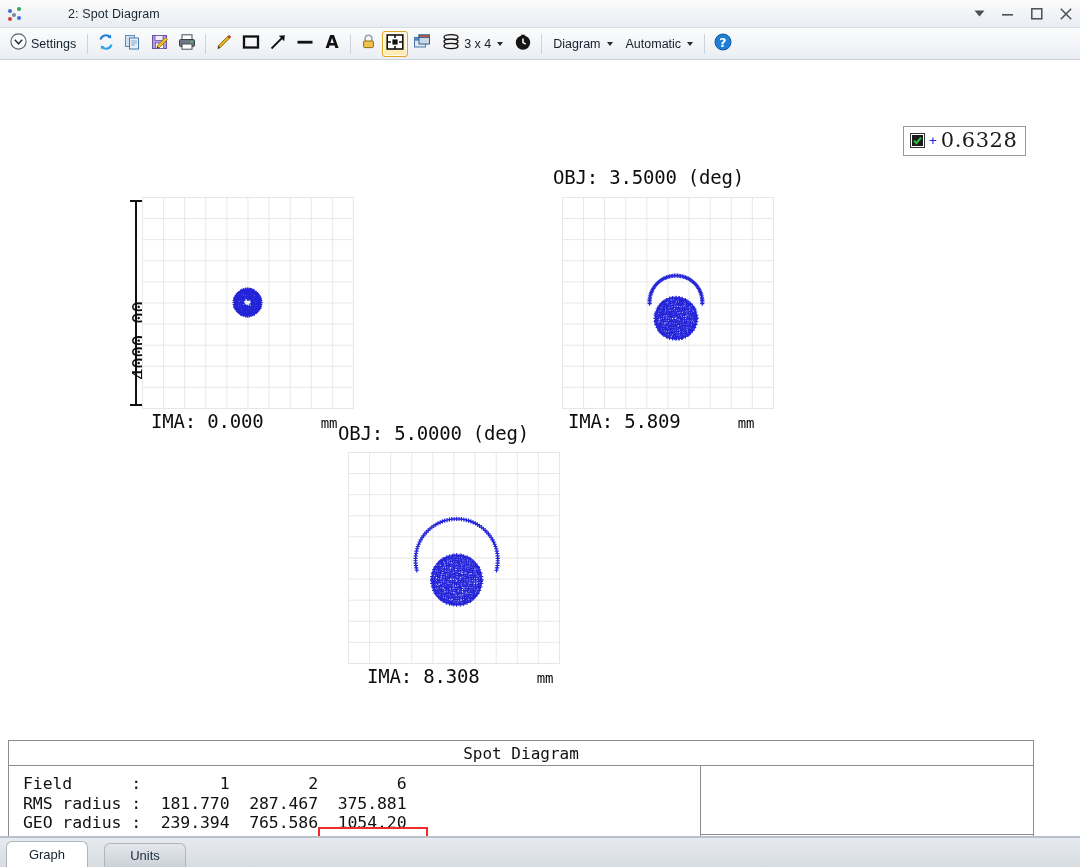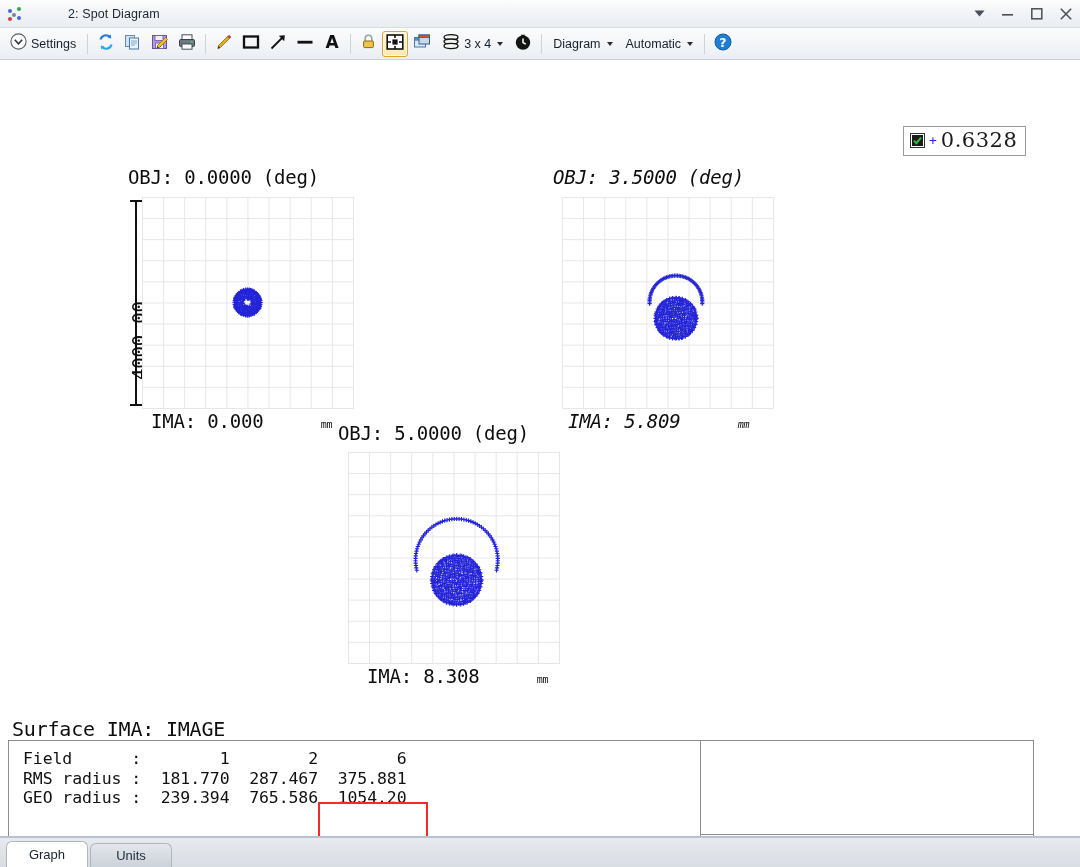--- a/index.html
+++ b/index.html
@@ -131,21 +131,21 @@
     background-color: #ffffff;
     background-image:
       linear-gradient(to right, #e6e6e6 1px, transparent 1px),
       linear-gradient(to bottom, #e6e6e6 1px, transparent 1px);
     background-position: 0 0, 0 0;
   }
   .plot-foot {
     position: absolute; white-space: nowrap;
     font-size: 19px; color: #0d0d0d; letter-spacing: -0.2px;
   }
-  .plot-foot .unit { font-size: 10px; padding-left: 46px; }
+  .plot-foot .unit { font-size: 14px; padding-left: 46px; }
 
   
   .scalebar { position: absolute; }
   .scalebar .bar {
     position: absolute; left: 5px; top: 0; width: 2px; height: 100%;
     background: #111;
   }
   .scalebar .cap {
     position: absolute; left: 0px; width: 12px; height: 2px; background: #111;
   }
@@ -221,21 +221,21 @@
     padding-left: 6px;
     position: relative;
   }
   .tab {
     height: 24px; min-width: 82px;
     display: flex; align-items: center; justify-content: center;
     font-size: 13px; color: #20303f;
     border: 1px solid #aeb6bf;
     border-bottom: none;
     border-radius: 6px 6px 0 0;
-    margin-right: 2px;
+    margin-right: 16px;
     box-sizing: border-box;
     padding: 0 14px;
   }
   .tab.active {
     background: #ffffff;
     color: #18222c;
     height: 26px;
   }
   .tab.inactive {
     background: linear-gradient(to bottom,#e3e7ec,#ccd2d9);
@@ -469,21 +469,20 @@
           <svg width="11" height="11" viewBox="0 0 11 11">
             <rect x="0" y="0" width="11" height="11" fill="#1c1c1c"></rect>
             <path d="M2 5.6 L4.4 8.2 L9 2.6" stroke="#2ec13a" stroke-width="2" fill="none"></path>
           </svg>
         </span>
         <span class="legend-plus">+</span>
         <span class="legend-val">0.6328</span>
       </div>
 
       <div class="plot" style="left:0; top:0; width:400px; height:380px;">
-        <div class="plot-title" style="left:128px; top:106px;">OBJ: 0.0000 (deg)</div>
 
         <div class="scalebar" style="left:130px; top:140px; width:16px; height:206px;">
           <div class="bar"></div>
           <div class="cap top"></div>
           <div class="cap bot"></div>
           <div class="txt" style="left:-2px; top:180px;">4000.00</div>
         </div>
 
         <div class="plot-grid" style="left:142px; top:137px; width:211px; height:211px; background-size:21.1px 21.1px;
                     border-right:1px solid #e6e6e6; border-bottom:1px solid #e6e6e6;">
@@ -698,21 +697,21 @@
             </svg>
         </div>
 
         <div class="plot-foot" style="left:151px; top:350px;">
           <span>IMA:</span>
           <span>0.000</span>
           <span class="unit">mm</span>
         </div>
       </div>
 
-      <div class="plot" style="left:0; top:0; width:1069px; height:380px;font-style:italic;">
+      <div class="plot" style="left:0; top:0; width:1069px; height:380px;">
         <div class="plot-title" style="left:553px; top:106px;">OBJ: 3.5000 (deg)</div>
 
         <div class="plot-grid" style="left:562px; top:137px; width:211px; height:211px; background-size:21.1px 21.1px;
                     border-right:1px solid #e6e6e6; border-bottom:1px solid #e6e6e6;">
           <svg class="spots" width="211" height="211" viewBox="0 0 211 211" id="spots2">
               <path d="M85.51704503770435 106.62859995258566 H89.71704503770434 M87.61704503770434 104.52859995258567 V108.72859995258565" stroke="#2323d8" stroke-width="1.15"></path>
               <path d="M85.46507141582953 105.03387735663108 H89.66507141582952 M87.56507141582952 102.93387735663109 V107.13387735663107" stroke="#2323d8" stroke-width="1.15"></path>
               <path d="M85.5096223255953 103.43893013748622 H89.70962232559529 M87.6096223255953 101.33893013748623 V105.53893013748622" stroke="#2323d8" stroke-width="1.15"></path>
               <path d="M85.65053472369009 101.84959533591606 H89.85053472369007 M87.75053472369008 99.74959533591607 V103.94959533591606" stroke="#2323d8" stroke-width="1.15"></path>
               <path d="M85.88729291191265 100.27168945287724 H90.08729291191264 M87.98729291191265 98.17168945287725 V102.37168945287723" stroke="#2323d8" stroke-width="1.15"></path>
@@ -1573,23 +1572,23 @@
             </svg>
         </div>
 
         <div class="plot-foot" style="left:367px; top:605px;">
           <span>IMA:</span>
           <span>8.308</span>
           <span class="unit">mm</span>
         </div>
       </div>
 
-      <div class="surface-label" style="left:12px; top:657px;">Surface IMA: IMAGE</div>
 
       <div class="infobox" style="left:8px; top:680px; width:1026px; height:152px;">
+        <div class="info-head">Spot Diagram</div>
         <div class="info-body">
           <div class="info-left">
             <div class="info-line">Field      :        1        2        6</div>
             <div class="info-line">RMS radius :  181.770  287.467  375.881</div>
             <div class="info-line">GEO radius :  239.394  765.586  1054.20</div>
 
             <div class="highlight-rect" style="left:309px; top:61px; width:110px; height:56px;"></div>
           </div>
           <div class="info-right">
             <div class="spacer"></div>

